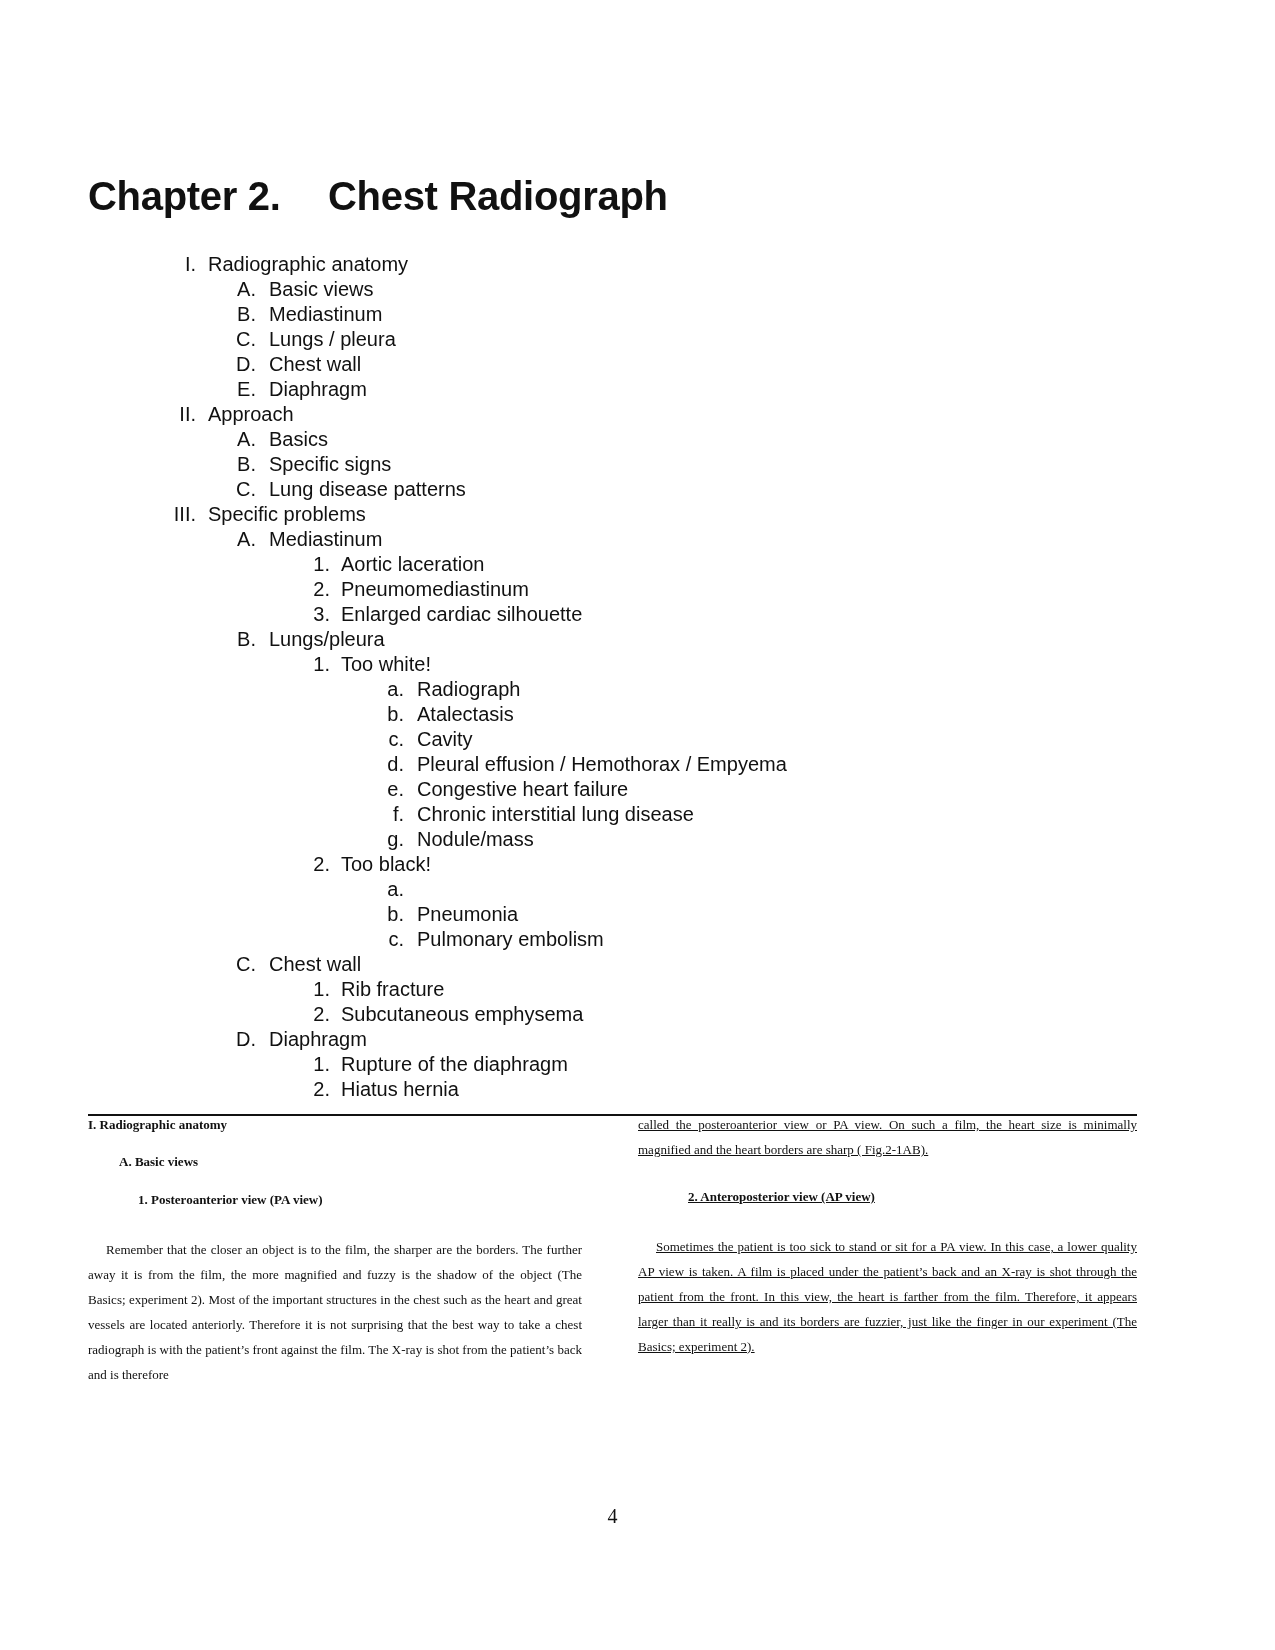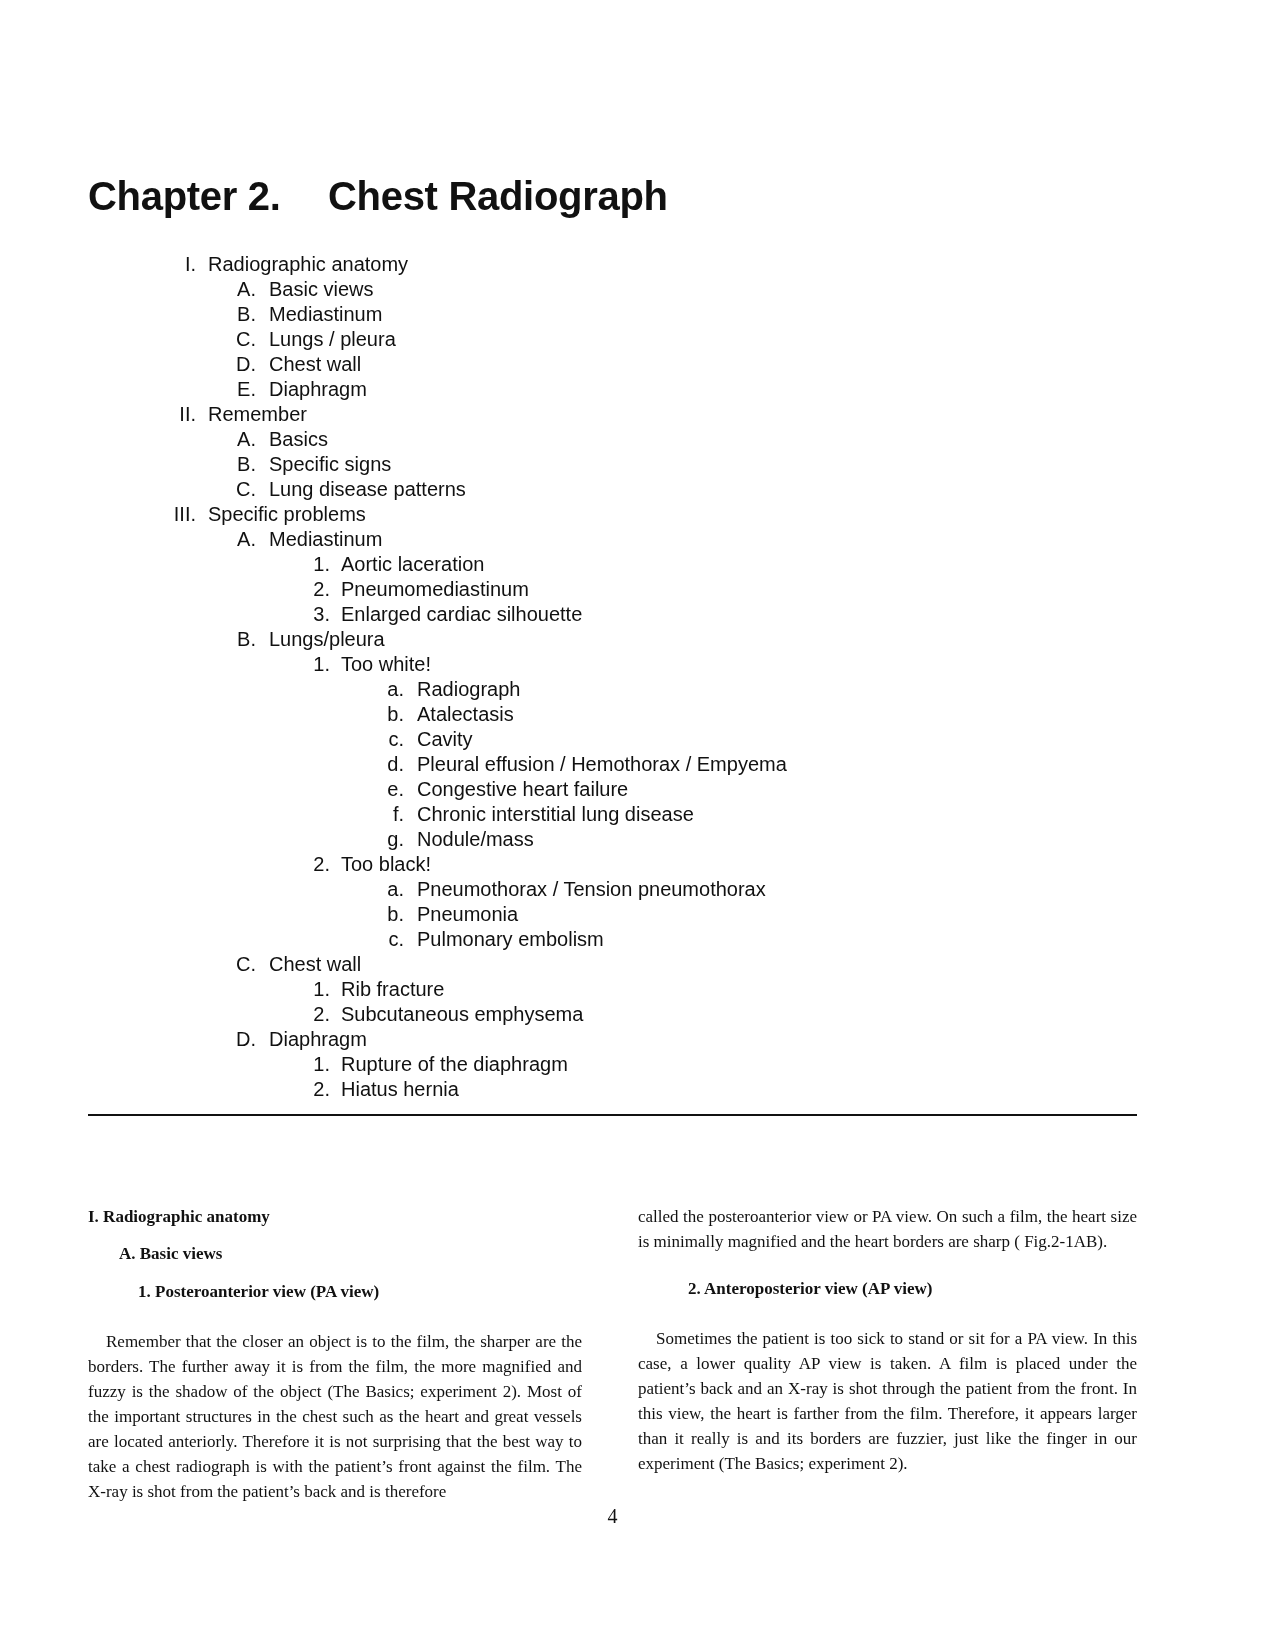--- a/index.html
+++ b/index.html
@@ -25,24 +25,24 @@
   .lvl1 .tx { left: 208px; }
   .lvl2 .mk { left: 226px; width: 30px; }
   .lvl2 .tx { left: 269px; }
   .lvl3 .mk { left: 300px; width: 30px; }
   .lvl3 .tx { left: 341px; }
   .lvl4 .mk { left: 374px; width: 30px; }
   .lvl4 .tx { left: 417px; }
 
   .rule { position: absolute; left: 88px; top: 1114px; width: 1049px; height: 0; border-top: 2.5px solid #111; }
 
-  .col { position: absolute; top: 1204px; width: 494px;
-    font-family: "Liberation Serif", serif; font-size: 17px; line-height: 25px; text-align: justify; }
+  .col { position: absolute; top: 1112px; width: 494px;
+    font-family: "Liberation Serif", serif; font-size: 13px; line-height: 25px; text-align: justify; }
   .col-left { left: 88px; }
-  .col-right { left: 638px; width: 499px; }
+  .col-right { left: 638px; width: 499px; text-decoration: underline; }
   .h1 { font-weight: bold; margin: 0; height: 37px; }
   .h2 { font-weight: bold; margin: 0 0 0 31px; height: 38px; }
   .h3 { font-weight: bold; margin: 0 0 0 50px; height: 50px; }
   .col p.body { margin: 0; text-indent: 18px; }
   .col p.cont { margin: 0; }
   .col-right .h3 { margin: 22px 0 0 50px; height: 50px; }
 
   .page-number { position: absolute; left: 0; width: 1275px; top: 1504px; text-align: center;
     font-family: "Liberation Serif", serif; font-size: 20px; line-height: 25px; }
   .pn-inner { position: relative; left: -25px; }
@@ -73,21 +73,21 @@
       <div class="ol-row lvl2">
         <span class="mk">D.</span>
         <span class="tx">Chest wall</span>
       </div>
       <div class="ol-row lvl2">
         <span class="mk">E.</span>
         <span class="tx">Diaphragm</span>
       </div>
       <div class="ol-row lvl1">
         <span class="mk">II.</span>
-        <span class="tx">Remember</span>
+        <span class="tx">Approach</span>
       </div>
       <div class="ol-row lvl2">
         <span class="mk">A.</span>
         <span class="tx">Basics</span>
       </div>
       <div class="ol-row lvl2">
         <span class="mk">B.</span>
         <span class="tx">Specific signs</span>
       </div>
       <div class="ol-row lvl2">
@@ -149,21 +149,20 @@
       <div class="ol-row lvl4">
         <span class="mk">g.</span>
         <span class="tx">Nodule/mass</span>
       </div>
       <div class="ol-row lvl3">
         <span class="mk">2.</span>
         <span class="tx">Too black!</span>
       </div>
       <div class="ol-row lvl4">
         <span class="mk">a.</span>
-        <span class="tx">Pneumothorax / Tension pneumothorax</span>
       </div>
       <div class="ol-row lvl4">
         <span class="mk">b.</span>
         <span class="tx">Pneumonia</span>
       </div>
       <div class="ol-row lvl4">
         <span class="mk">c.</span>
         <span class="tx">Pulmonary embolism</span>
       </div>
       <div class="ol-row lvl2">

